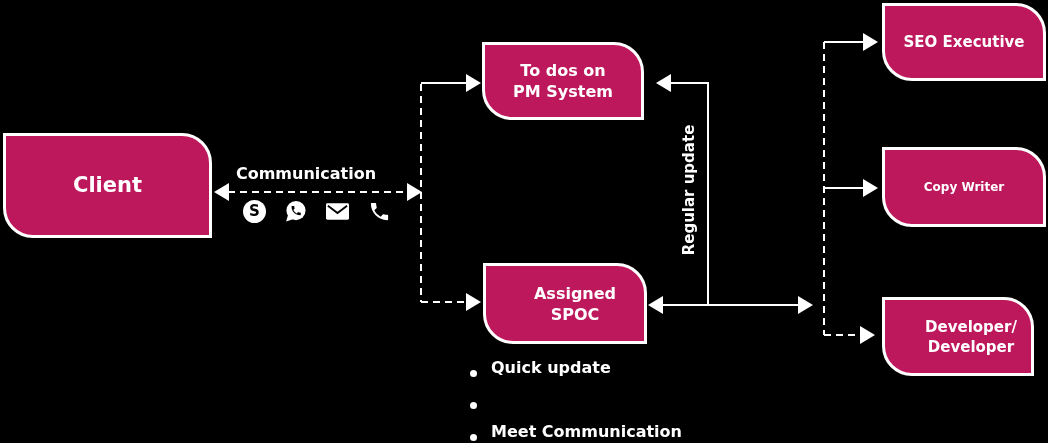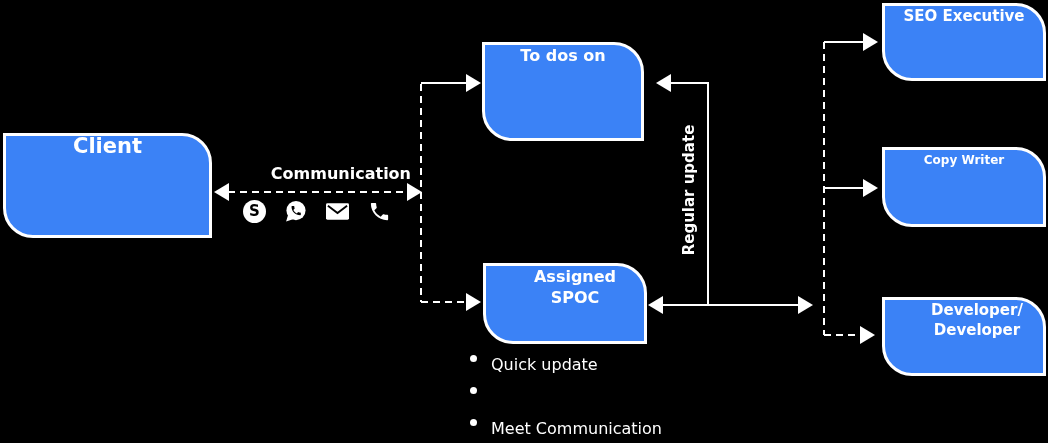--- a/index.html
+++ b/index.html
@@ -20,39 +20,40 @@
     position: absolute;
     inset: 0;
     width: 1048px;
     height: 443px;
   }
   .node {
     position: absolute;
     box-sizing: border-box;
     border: 3px solid #ffffff;
     border-radius: 0 30px 0 30px;
-    background: #3b82f6;
+    background: #be185d;
     display: flex;
     flex-direction: column;
     align-items: center;
+    justify-content: center;
     text-align: center;
     font-weight: bold;
     line-height: 21px;
   }
   .node-client     { left: 3px;   top: 133px; width: 209px; height: 105px; font-size: 21px; }
-  .node-todos      { left: 482px; top: 42px;  width: 162px; height: 99px;  font-size: 16px; }
+  .node-todos      { left: 482px; top: 42px;  width: 162px; height: 78px;  font-size: 16px; }
   .node-spoc       { left: 483px; top: 263px; width: 164px; height: 81px;  font-size: 16px; padding-left: 20px; }
   .node-seo        { left: 882px; top: 3px;   width: 164px; height: 78px;  font-size: 15px; }
   .node-copywriter { left: 882px; top: 147px; width: 164px; height: 80px;  font-size: 12px; }
-  .node-developer  { left: 882px; top: 297px; width: 164px; height: 79px;  font-size: 15px; line-height: 20px; padding-left: 26px; }
+  .node-developer  { left: 882px; top: 297px; width: 152px; height: 79px;  font-size: 15px; line-height: 20px; padding-left: 26px; }
 
   .comm-label {
     position: absolute;
-    left: 231px; top: 164px; width: 180px;
-    text-align: right;
+    left: 216px; top: 164px; width: 180px;
+    text-align: center;
     font-size: 16px;
     font-weight: bold;
   }
   .comm-icons {
     position: absolute;
     left: 243px; top: 200px;
     display: flex;
     align-items: center;
     gap: 18px;
   }
@@ -79,25 +80,25 @@
     transform: rotate(-90deg);
     transform-origin: center center;
     white-space: nowrap;
   }
   .bullets {
     position: absolute;
     left: 470px; top: 355px;
   }
   .bullet-row {
     display: flex;
-    align-items: flex-start;
+    align-items: flex-end;
     height: 22px;
     margin-bottom: 10px;
     font-size: 16px;
-    font-weight: normal;
+    font-weight: bold;
   }
   .bullet-dot {
     width: 7px; height: 7px;
     border-radius: 50%;
     background: #ffffff;
     margin-right: 14px;
     flex: 0 0 auto;
   }
 </style>
 </head>
@@ -144,20 +145,21 @@
       </g>
     </g>
   </svg>
 
   <div class="node node-client">
     <span>Client</span>
   </div>
 
   <div class="node node-todos">
     <span>To dos on</span>
+    <span>PM System</span>
   </div>
 
   <div class="node node-spoc">
     <span>Assigned</span>
     <span>SPOC</span>
   </div>
 
   <div class="node node-seo">
     <span>SEO Executive</span>
   </div>

